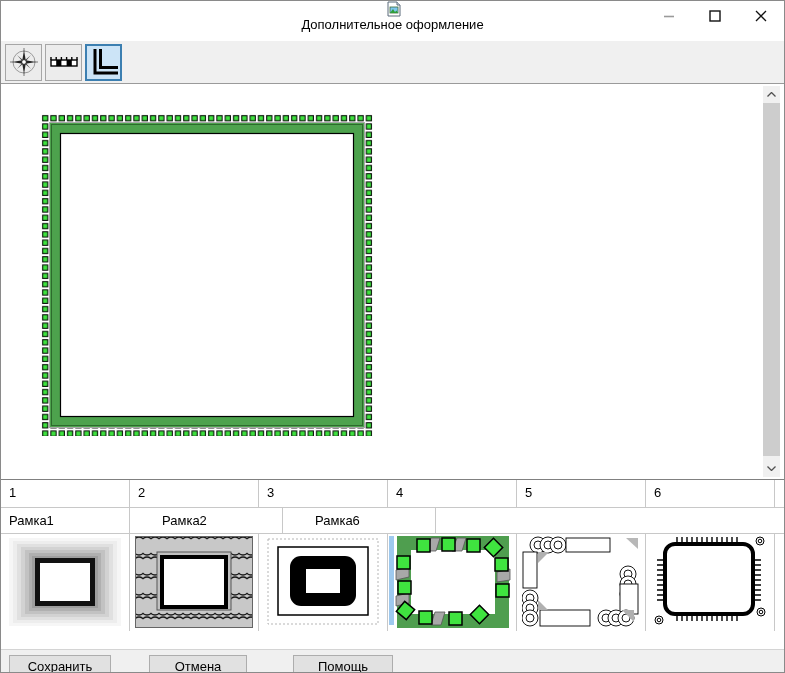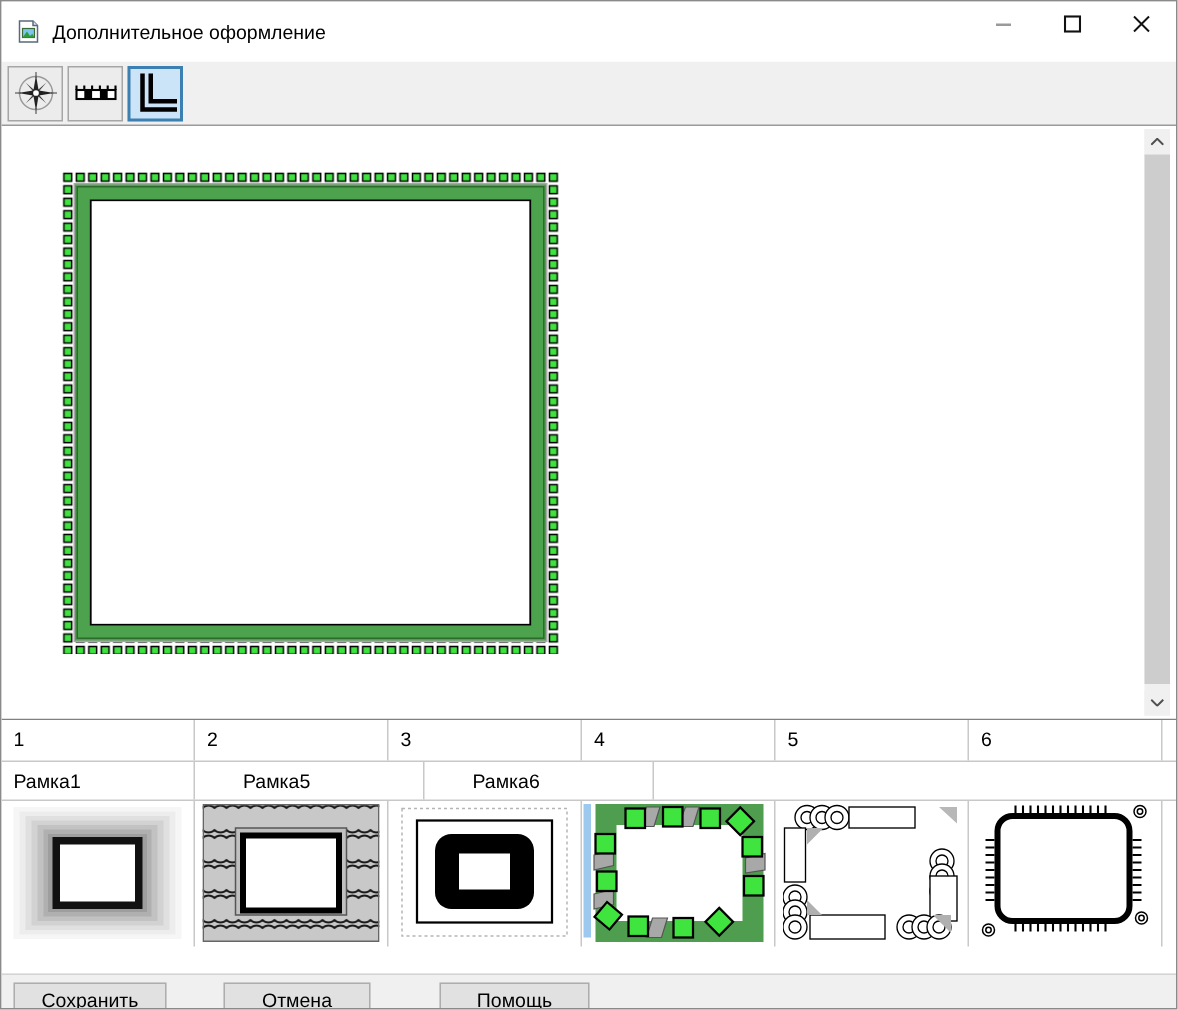--- a/index.html
+++ b/index.html
@@ -17,20 +17,21 @@
     position: relative;
     overflow: hidden;
   }
   
   .titlebar {
     height: 40px;
     background: #fff;
     display: flex;
     align-items: center;
     position: relative;
+    flex-direction: column;
   }
   .titlebar .app-icon { margin: 0 8px 0 10px; width: 16px; height: 16px; flex: 0 0 auto; }
   .titlebar .title { font-size: 13px; }
   .win-controls {
     position: absolute; right: 0; top: 0; height: 30px;
     display: flex;
   }
   .win-btn {
     width: 46px; height: 30px;
     display: flex; align-items: center; justify-content: center;
@@ -218,21 +219,21 @@
     <div class="g-row g-row-num">
       <div class="g-cell">1</div>
       <div class="g-cell">2</div>
       <div class="g-cell">3</div>
       <div class="g-cell">4</div>
       <div class="g-cell">5</div>
       <div class="g-cell">6</div>
     </div>
     <div class="g-row g-row-name">
       <div class="g-cell">Рамка1</div>
-      <div class="g-cell">Рамка5</div>
+      <div class="g-cell">Рамка2</div>
       <div class="g-cell">Рамка6</div>
     </div>
     <div class="g-row g-row-thumb">
 
       <div class="g-cell">
         <svg class="thumb" width="118" height="92" viewBox="0 0 118 92">
           <rect x="0" y="0" width="118" height="92" fill="#ffffff"></rect>
           <rect x="3" y="2" width="112" height="88" fill="#f6f6f6"></rect>
           <rect x="7" y="5" width="104" height="82" fill="#ededed"></rect>
           <rect x="11" y="8" width="96" height="76" fill="#e0e0e0"></rect>

